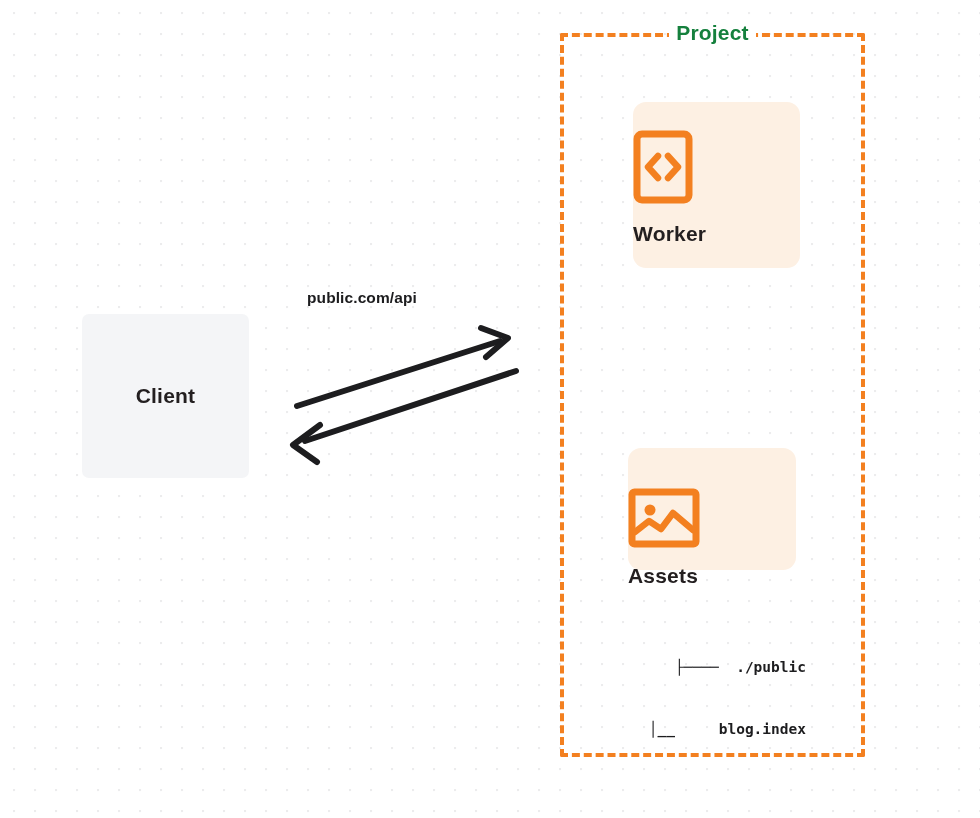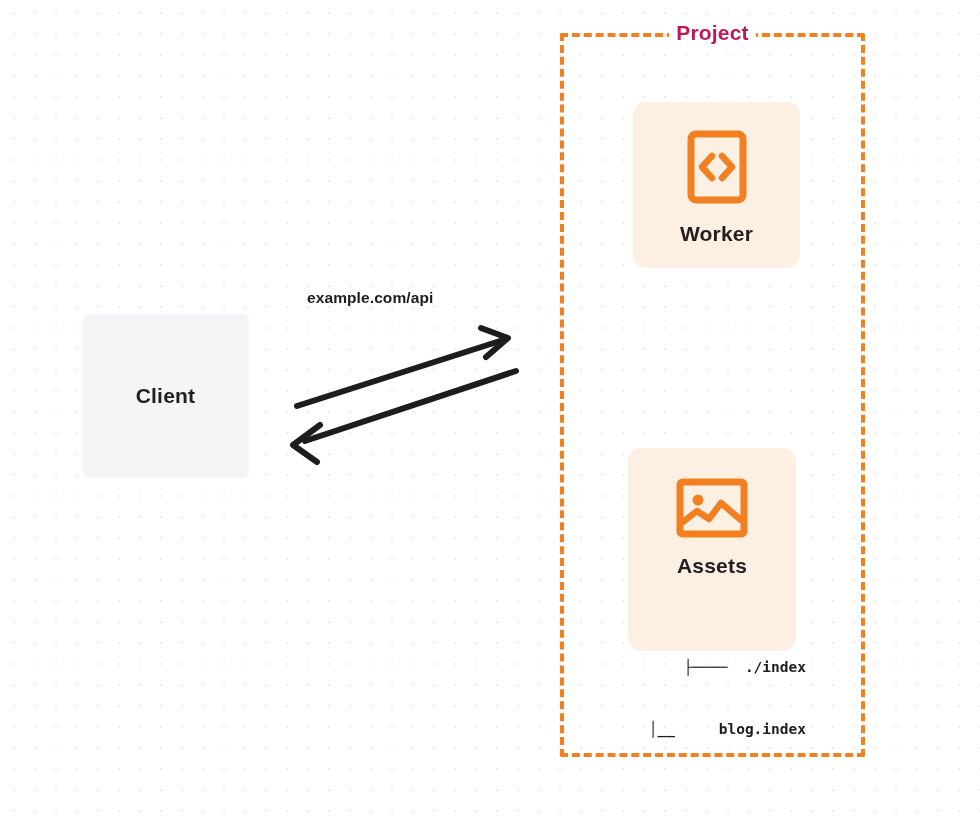--- a/index.html
+++ b/index.html
@@ -63,49 +63,48 @@
     width: 305px;
     text-align: center;
     pointer-events: none;
   }
   #project-title .title-inner {
     display: inline-block;
     background: #ffffff;
     padding: 0 7px;
     font-size: 21px;
     font-weight: bold;
-    color: #be185d;
+    color: #15803d;
     line-height: 26px;
     letter-spacing: 0.2px;
   }
 
   
   .service-card {
     position: absolute;
     background: #fdf0e3;
     border-radius: 13px;
     display: flex;
     flex-direction: column;
-    align-items: center;
     justify-content: flex-start;
   }
   #worker-card {
     left: 633px;
     top: 102px;
     width: 167px;
     height: 166px;
     padding-top: 28px;
     box-sizing: border-box;
   }
   #assets-card {
     left: 628px;
     top: 448px;
     width: 168px;
-    height: 203px;
-    padding-top: 30px;
+    height: 122px;
+    padding-top: 40px;
     box-sizing: border-box;
   }
   .card-icon {
     display: block;
     line-height: 0;
   }
   .card-label {
     font-size: 21px;
     font-weight: bold;
     color: #231f20;
@@ -169,21 +168,21 @@
       <line x1="297" y1="406" x2="500" y2="341" stroke="#1d1d1f" stroke-width="6" stroke-linecap="round"></line>
       <polyline points="481,328 508,338 486,357" fill="none" stroke="#1d1d1f" stroke-width="6" stroke-linecap="round" stroke-linejoin="round"></polyline>
     </g>
 
     <g>
       <line x1="516" y1="371" x2="305" y2="441" stroke="#1d1d1f" stroke-width="6" stroke-linecap="round"></line>
       <polyline points="320,425 293,445 317,462" fill="none" stroke="#1d1d1f" stroke-width="6" stroke-linecap="round" stroke-linejoin="round"></polyline>
     </g>
   </svg>
 
-  <div id="request-label">example.com/api</div>
+  <div id="request-label">public.com/api</div>
 
   <div id="project-group"></div>
   <div id="project-title">
     <span class="title-inner">Project</span>
   </div>
 
   <div id="worker-card" class="service-card">
     <span class="card-icon">
       <svg width="60" height="74" viewBox="0 0 60 74" xmlns="http://www.w3.org/2000/svg">
         <rect x="4" y="4" width="52" height="66" rx="5" ry="5" fill="none" stroke="#f38020" stroke-width="7"></rect>
@@ -199,18 +198,18 @@
       <svg width="72" height="60" viewBox="0 0 72 60" xmlns="http://www.w3.org/2000/svg">
         <rect x="4" y="4" width="64" height="52" rx="2.5" ry="2.5" fill="none" stroke="#f38020" stroke-width="7"></rect>
         <circle cx="22" cy="22" r="5.5" fill="#f38020"></circle>
         <polyline points="7,44 21,33 33,41 45,25 65,42" fill="none" stroke="#f38020" stroke-width="6.5" stroke-linecap="round" stroke-linejoin="round"></polyline>
       </svg>
     </span>
     <span class="card-label">Assets</span>
   </div>
 
   <div id="file-tree">
-    <span class="tree-row">├────  ./index</span>
+    <span class="tree-row">├────  ./public</span>
     <span class="tree-row">  │__     blog.index</span>
     
   </div>
 
 </div>
 
 </body></html>

